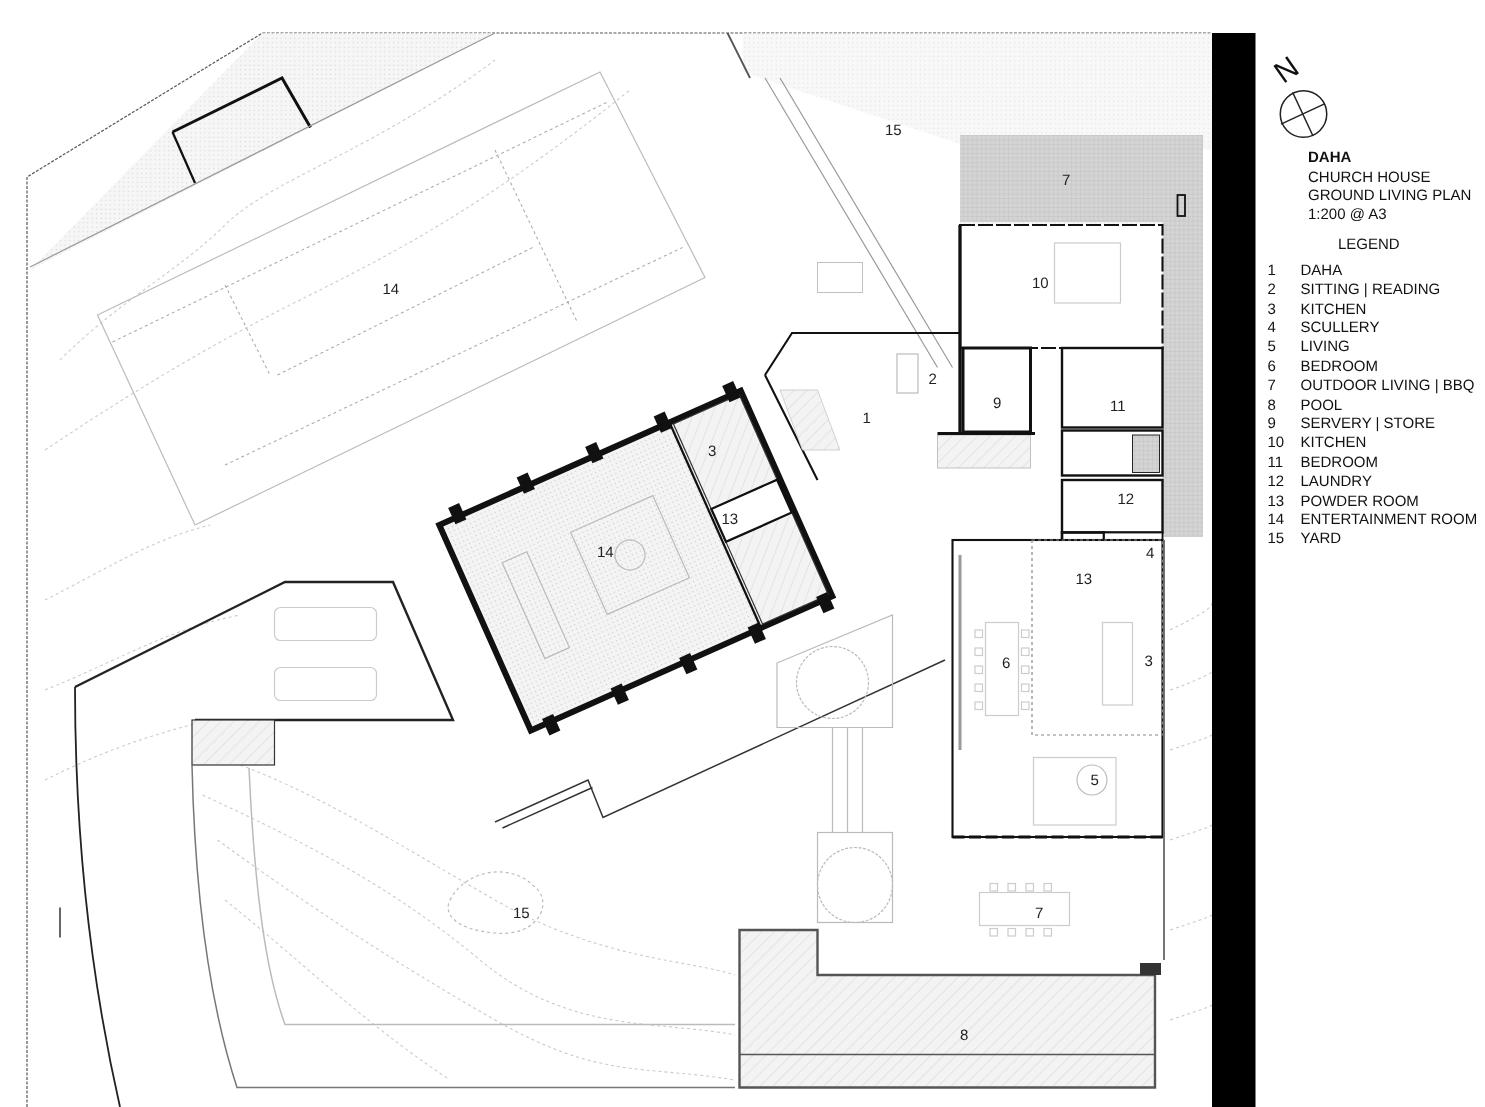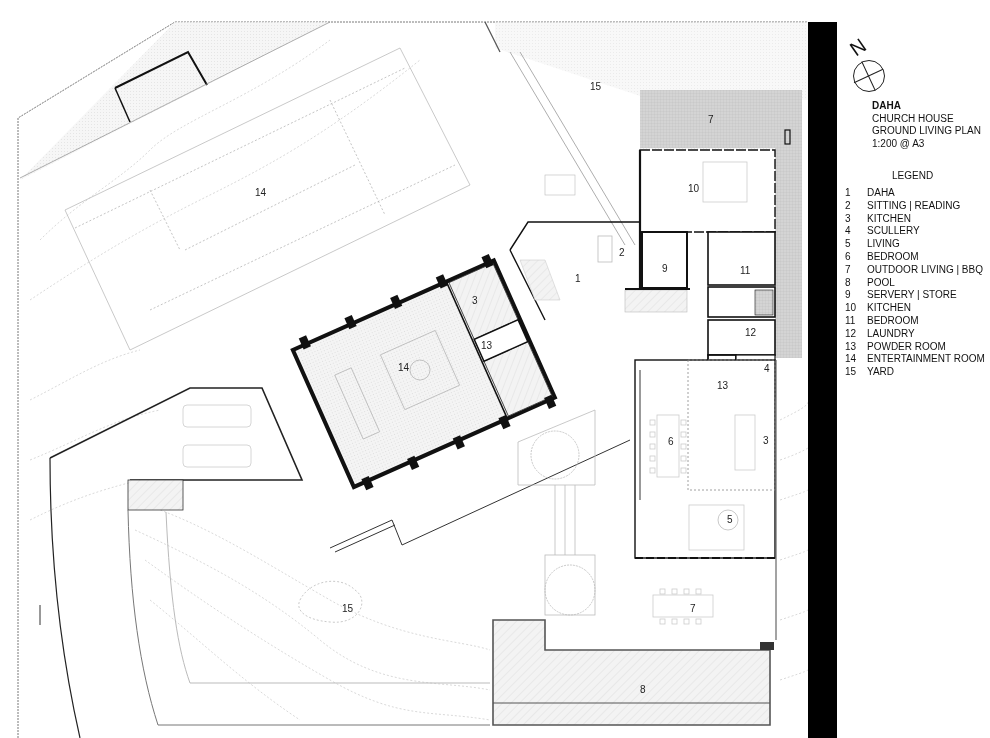--- a/index.html
+++ b/index.html
@@ -9,21 +9,21 @@
   .lbl { font-family: "Liberation Sans", sans-serif; font-size: 10px; fill: #222; }
   .sidebar { position: absolute; left: 845px; top: 36px; width: 140px; color: #111; }
   .north { position: relative; width: 40px; height: 60px; }
   .north .n { position: absolute; left: 6px; top: 0; font-size: 20px; transform: rotate(-35deg); font-family: "Liberation Sans", sans-serif; }
   .north .circle { position: absolute; left: 8px; top: 24px; width: 32px; height: 32px; border: 1px solid #222; border-radius: 50%; box-sizing: border-box; }
   .north .l1, .north .l2 { position: absolute; left: 23px; top: 24px; width: 1px; height: 32px; background: #222; }
   .north .l1 { transform: rotate(-25deg); }
   .north .l2 { transform: rotate(65deg); }
   .title-block { margin-top: 4px; font-size: 10px; line-height: 12.5px; margin-left: 27px; }
   .title-block .proj { font-weight: bold; }
-  .legend-head { margin-top: 20px; font-size: 10px; padding-left: 47px; }
+  .legend-head { margin-top: 8px; font-size: 10px; padding-left: 47px; }
   .legend { list-style: none; padding: 0; margin: 6px 0 0 0; font-size: 10px; line-height: 12.8px; }
   .legend li { display: flex; }
   .legend .num { width: 22px; }
   .blackbar { position: absolute; left: 808px; top: 22px; width: 29px; height: 716px; background: #000; }
 </style>
 </head>
 <body>
 
 <svg id="plan" viewBox="0 0 990 738" xmlns="http://www.w3.org/2000/svg">
   <defs>

